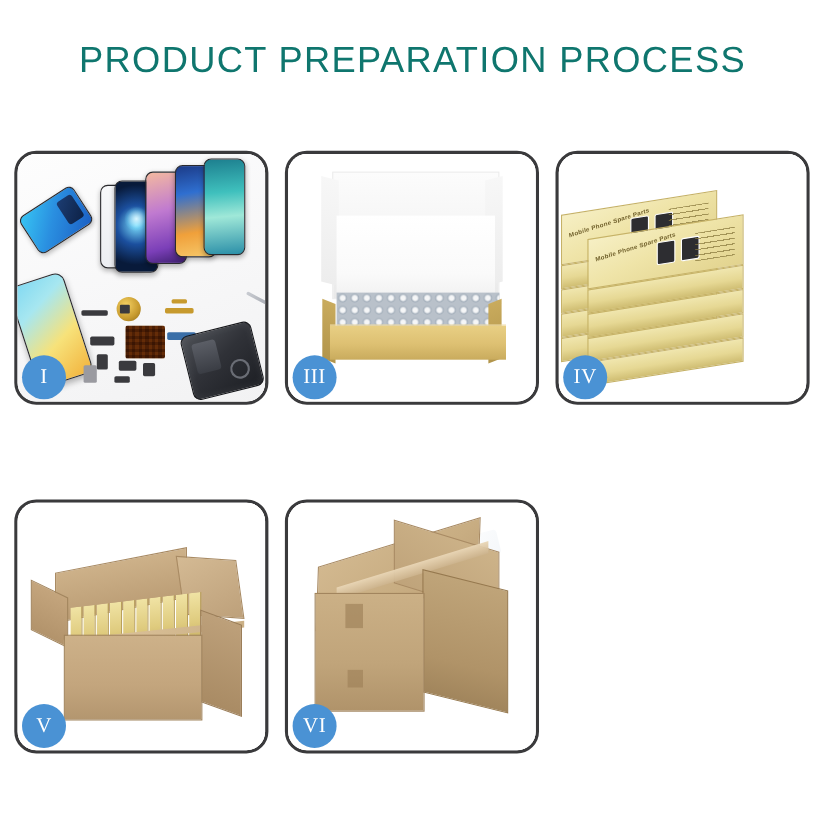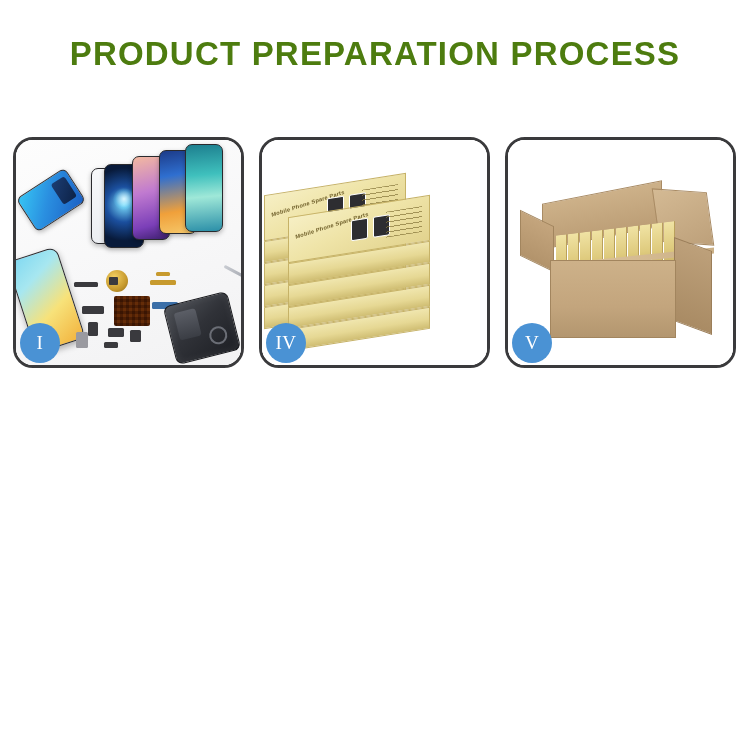--- a/index.html
+++ b/index.html
@@ -23,23 +23,23 @@
   .header {
     position: absolute;
     top: 36px;
     left: 0;
     width: 750px;
     text-align: center;
   }
 
   .page-title {
     font-size: 33px;
-    font-weight: 700;
+    font-weight: 400;
     letter-spacing: 1.2px;
-    color: #4d7c0f;
+    color: #0f766e;
     line-height: 1.12;
     white-space: nowrap;
   }
 
   .page-subtitle {
     margin-top: 10px;
     font-size: 14.5px;
     font-weight: 400;
     letter-spacing: 0.1px;
     color: #1a1a1a;
@@ -328,20 +328,34 @@
           <div class="pt" style="left:56px;top:60px;width:11px;height:12px;"></div>
           <div class="pt" style="left:30px;top:72px;width:14px;height:6px;"></div>
           <div class="back-housing"></div>
           <div class="tweezer"></div>
         </div>
       </div>
       <div class="step-badge">I</div>
     </div>
 
 
+    <div class="panel">
+      <div class="panel-inner">
+        <div class="p3-bg"></div>
+        <div class="lid-back"></div>
+        <div class="lid-flap-l"></div>
+        <div class="lid-flap-r"></div>
+        <div class="foam"></div>
+        <div class="tray-inner"></div>
+        <div class="tray-side-l"></div>
+        <div class="tray-side-r"></div>
+        <div class="tray-front"></div>
+      </div>
+      <div class="step-badge">III</div>
+    </div>
 
     <div class="panel">
       <div class="panel-inner">
         <div class="p4-bg"></div>
 
         <div class="stackA">
           <div class="sbox top" style="top:0;">
             <div class="lbl">Mobile Phone Spare Parts</div>
             <div class="sw1"></div>
             <div class="sw2"></div>
@@ -387,15 +401,29 @@
           <div class="bar" style="left:96px;"></div>
           <div class="bar" style="left:108px;"></div>
         </div>
         <div class="c5-lip"></div>
         <div class="c5-side"></div>
         <div class="c5-front"></div>
       </div>
       <div class="step-badge">V</div>
     </div>
 
+    <div class="panel">
+      <div class="panel-inner">
+        <div class="p6-bg"></div>
+        <div class="c6-wrap"></div>
+        <div class="c6-top"></div>
+        <div class="c6-top2"></div>
+        <div class="c6-tape"></div>
+        <div class="c6-side"></div>
+        <div class="c6-front"></div>
+        <div class="c6-patch1"></div>
+        <div class="c6-patch2"></div>
+      </div>
+      <div class="step-badge">VI</div>
+    </div>
 
   </div>
 </div>
 
 </body></html>

